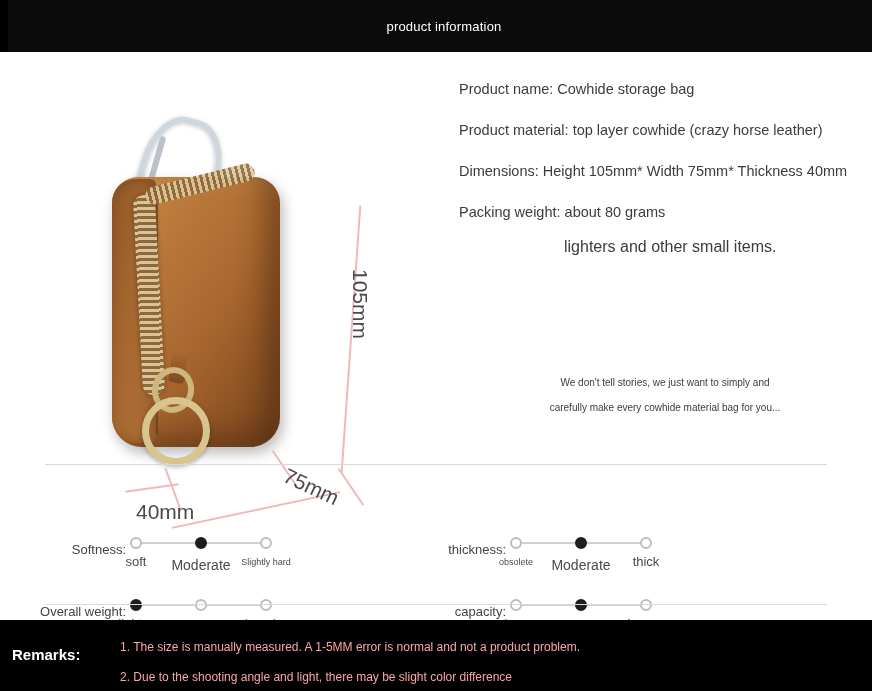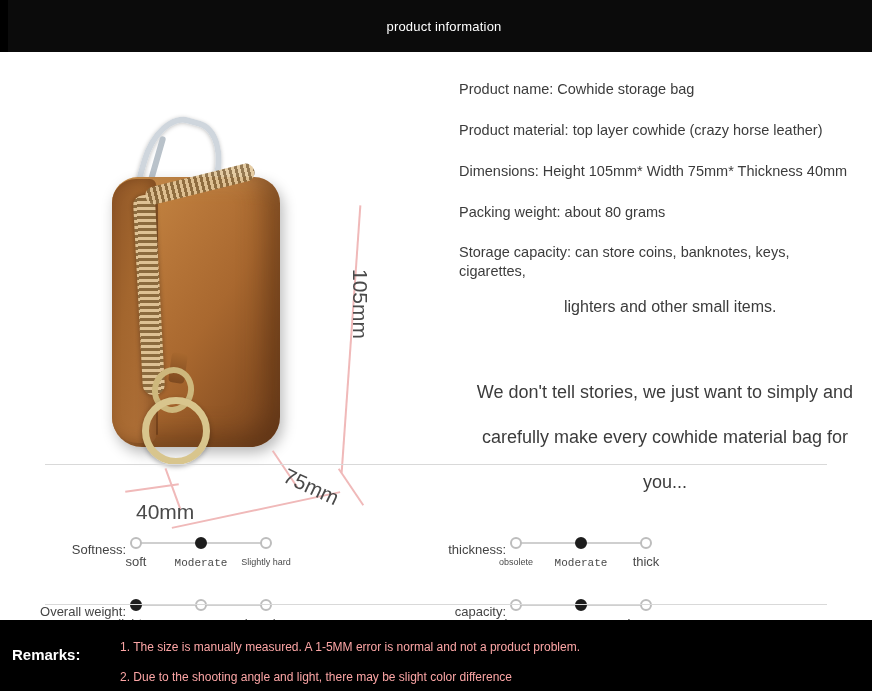--- a/index.html
+++ b/index.html
@@ -265,21 +265,21 @@
     padding-left: 105px;
     font-size: 16px;
     margin-top: -6px;
   }
   .tagline {
     position: absolute;
     left: 470px;
     top: 318px;
     width: 390px;
     color: #3c3c3c;
-    font-size: 18px;
+    font-size: 10px;
     line-height: 2.5;
     text-align: center;
   }
 
   
   .divider {
     position: absolute;
     left: 45px;
     top: 412px;
     width: 782px;
@@ -352,21 +352,21 @@
     height: 22px;
     margin-top: 10px;
   }
   .tick-label {
     position: absolute;
     color: #4a4a4a;
     white-space: nowrap;
     transform: translateX(-50%);
   }
   .tick-label.t0 { left: 0px; font-size: 13px; }
-  .tick-label.t1 { left: 65px; font-size: 11px; top: 3px; font-family: Liberation Mono, monospace; }
+  .tick-label.t1 { left: 65px; font-size: 14px; top: 3px; }
   .tick-label.t2 { left: 130px; font-size: 9px; top: 3px; }
   .tick-label.t2big { left: 130px; font-size: 13px; }
   .tick-label.t0small { left: 0px; font-size: 9px; top: 3px; }
 
   .row-soft    { left: 8px;   top: 60px; }
   .row-weight  { left: 8px;   top: 122px; }
   .row-thick   { left: 410px; top: 60px; }
   .row-cap     { left: 410px; top: 122px; }
 
   
@@ -434,21 +434,20 @@
       <div class="dim-label lbl-105">105mm</div>
       <div class="dim-label lbl-75">75mm</div>
       <div class="dim-label lbl-40">40mm</div>
     </div>
 
     <div class="info-list">
       <div class="info-line">Product name: Cowhide storage bag</div>
       <div class="info-line">Product material: top layer cowhide (crazy horse leather)</div>
       <div class="info-line">Dimensions: Height 105mm* Width 75mm* Thickness 40mm</div>
       <div class="info-line">Packing weight: about 80 grams</div>
-      <div class="info-line">Storage capacity: can store coins, banknotes, keys, cigarettes,</div>
       <div class="info-line indent">lighters and other small items.</div>
     </div>
 
     <div class="tagline">
       <div>We don't tell stories, we just want to simply and</div>
       <div>carefully make every cowhide material bag for you...</div>
     </div>
 
     <div class="divider"></div>
 

